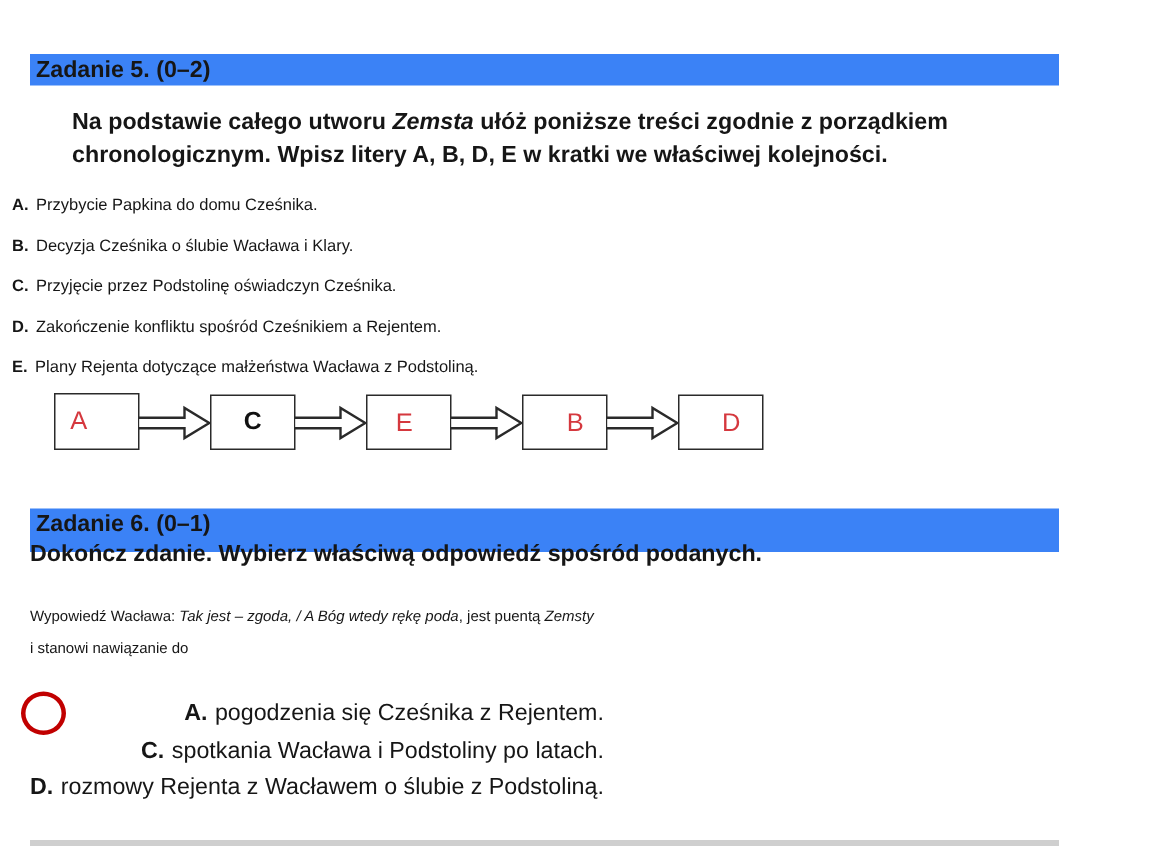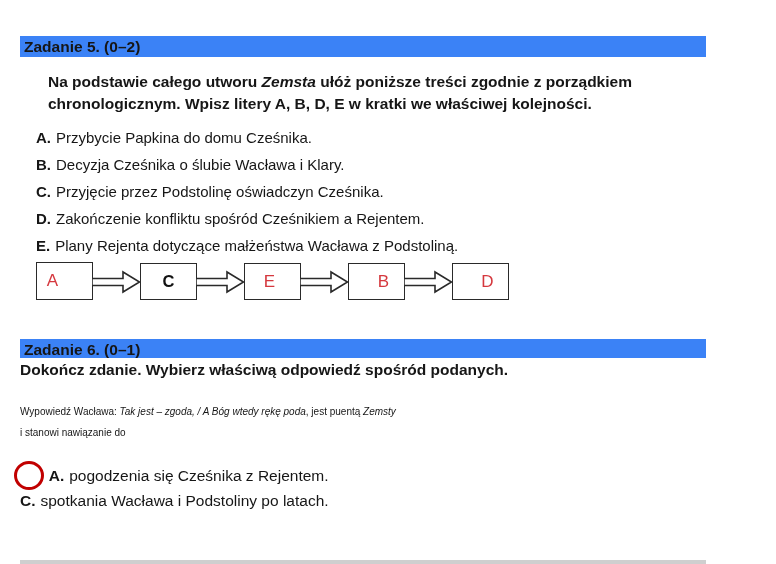--- a/index.html
+++ b/index.html
@@ -7,29 +7,29 @@
     width:776px;height:564px;position:relative;overflow:hidden;
     background:#ffffff;color:#161616;
     font-family:"Liberation Sans", sans-serif;
   }
   .bar{
     position:absolute;left:20px;width:686px;background:#3b82f6;
     font-weight:bold;font-size:15.5px;line-height:19px;
     padding:1px 0 0 4px;box-sizing:border-box;
   }
   #bar5{top:36px;height:21px;}
-  #bar6{top:339px;height:19px;}
+  #bar6{top:339px;height:29px;}
   .intro{
     position:absolute;left:36px;top:59px;width:660px;
     font-weight:bold;font-size:15.5px;line-height:22px;margin:12px;
   }
   .intro i{font-style:italic;}
   .list{
-    position:absolute;left:36px;top:124px;
-    font-size:15px;line-height:27px;
+    position:absolute;left:8px;top:124px;
+    font-size:11px;line-height:27px;
   }
   .list .row b, .options .option b{font-weight:bold;margin-right:5px;}
   .diagram{
     position:absolute;left:36px;top:263px;
     display:flex;align-items:center;
   }
   .seq-box{
     width:57px;height:37px;box-sizing:border-box;
     border:1.6px solid #2a2a2a;background:#fff;
     display:flex;align-items:center;justify-content:center;
@@ -126,15 +126,18 @@
 </div>
 
 <div class="options">
   <div class="option">
     <span class="circle"></span>
     <b>A.</b><span>pogodzenia się Cześnika z Rejentem.</span>
   </div>
   <div class="option">
     <b>C.</b><span>spotkania Wacława i Podstoliny po latach.</span>
   </div>
+  <div class="option">
+    <b>D.</b><span>rozmowy Rejenta z Wacławem o ślubie z Podstoliną.</span>
+  </div>
 </div>
 
 <div class="partial-bar"></div>
 
 </body></html>

